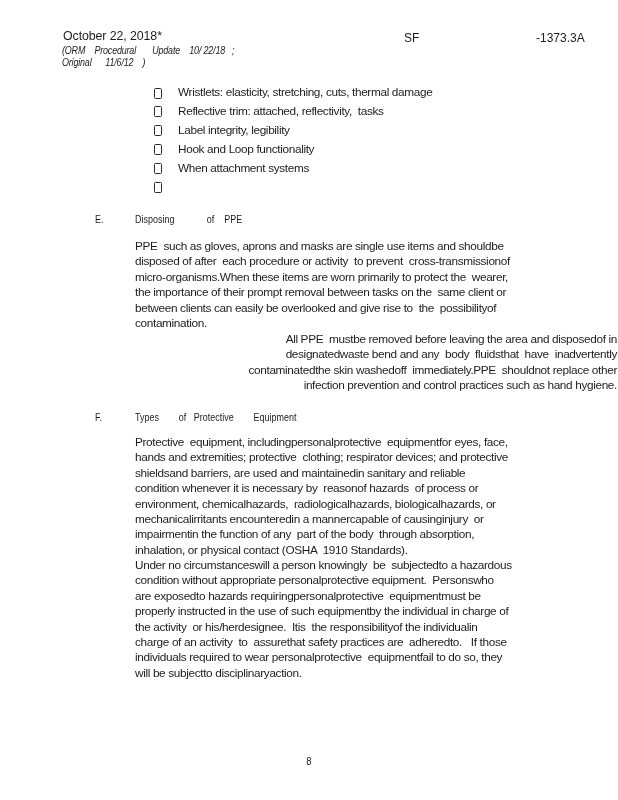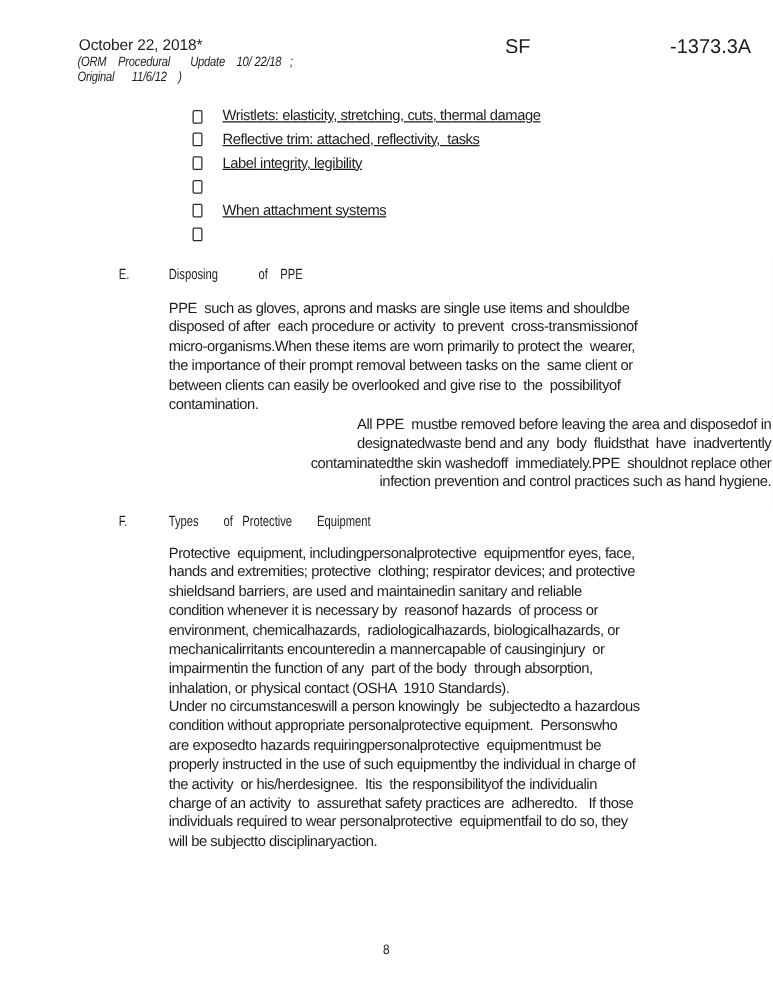--- a/index.html
+++ b/index.html
@@ -12,41 +12,41 @@
   .page {
     position: relative;
     width: 618px; height: 800px;
     background: #ffffff;
     overflow: hidden;
   }
   .abs { position: absolute; }
   .pre { white-space: pre-wrap; }
 
   .date-line { font-size: 12.4px; line-height: 14px; letter-spacing: -0.1px; }
-  .code { font-size: 16px; line-height: 14px; }
+  .code { font-size: 12px; line-height: 14px; }
 
   .rev-block {
     font-style: italic;
     font-size: 10.9px;
     line-height: 12.4px;
     transform: scaleX(0.82);
     transform-origin: 0 0;
     letter-spacing: -0.2px;
   }
   .rev-block div { white-space: pre; }
 
   .body-text {
     font-size: 11.8px;
     line-height: 15.4px;
     letter-spacing: -0.35px;
   }
   .para { width: 482px; }
 
   ul.checklist { list-style: none; margin: 0; padding: 0; }
-  .check-item { display: flex; align-items: flex-start; height: 18.9px; text-decoration: underline; }
+  .check-item { display: flex; align-items: flex-start; height: 18.9px; }
   .box {
     flex: none;
     width: 6px; height: 9px;
     border: 1px solid #2b2b2b;
     border-radius: 1.5px;
     margin-top: 2.5px;
     margin-right: 16px;
     background: #fff;
   }
 
@@ -90,20 +90,21 @@
     <li class="check-item">
       <span class="box"></span>
       <span class="body-text pre">Reflective trim: attached, reflectivity,  tasks</span>
     </li>
     <li class="check-item">
       <span class="box"></span>
       <span class="body-text pre">Label integrity, legibility</span>
     </li>
     <li class="check-item">
       <span class="box"></span>
+      <span class="body-text pre">Hook and Loop functionality</span>
     </li>
     <li class="check-item">
       <span class="box"></span>
       <span class="body-text pre">When attachment systems</span>
     </li>
     <li class="check-item">
       <span class="box"></span>
     </li>
   </ul>
 

